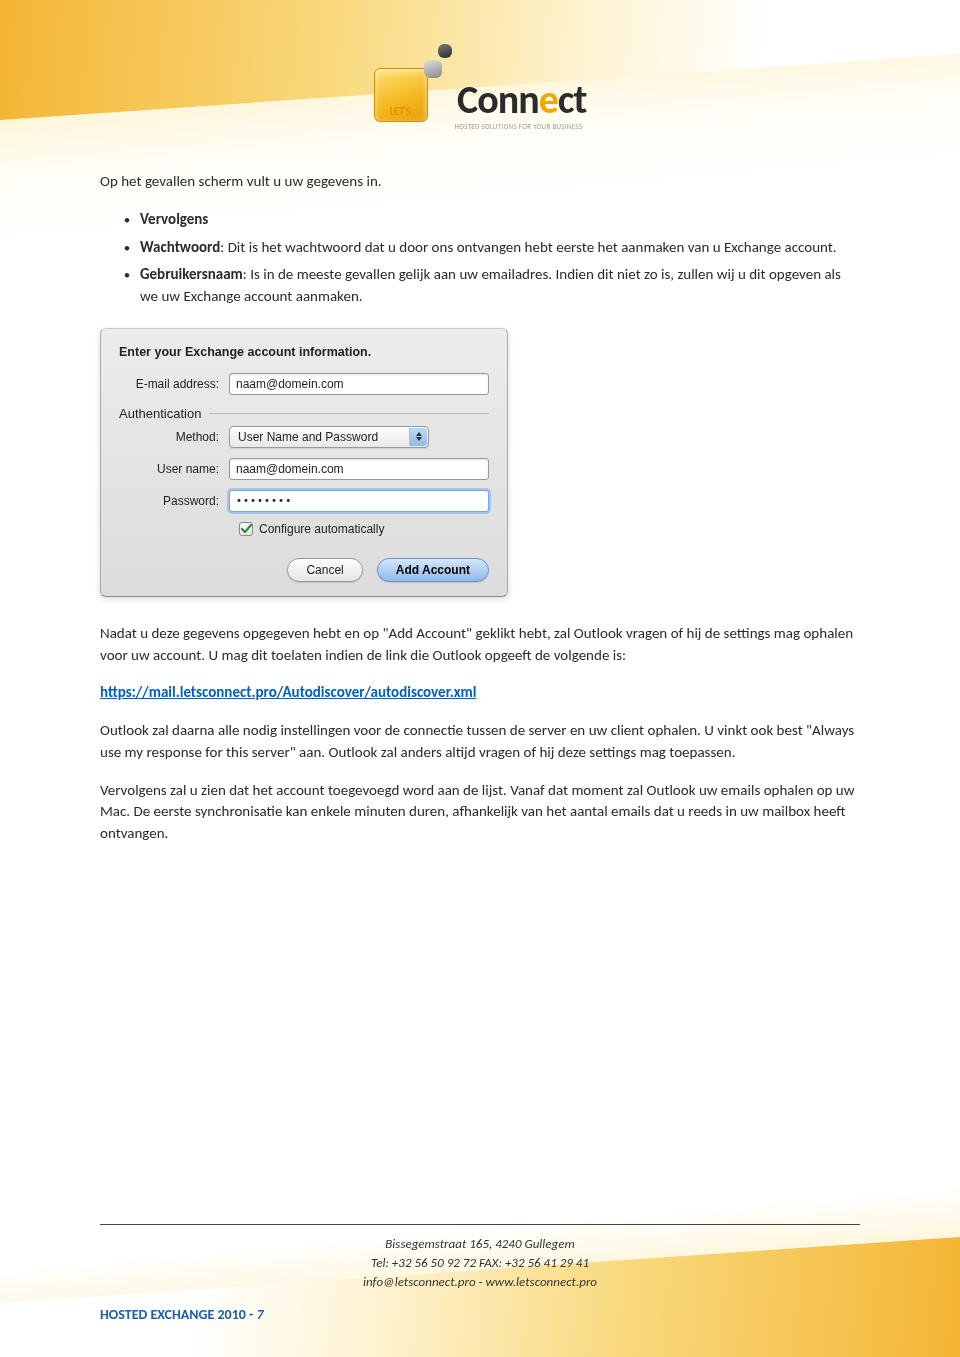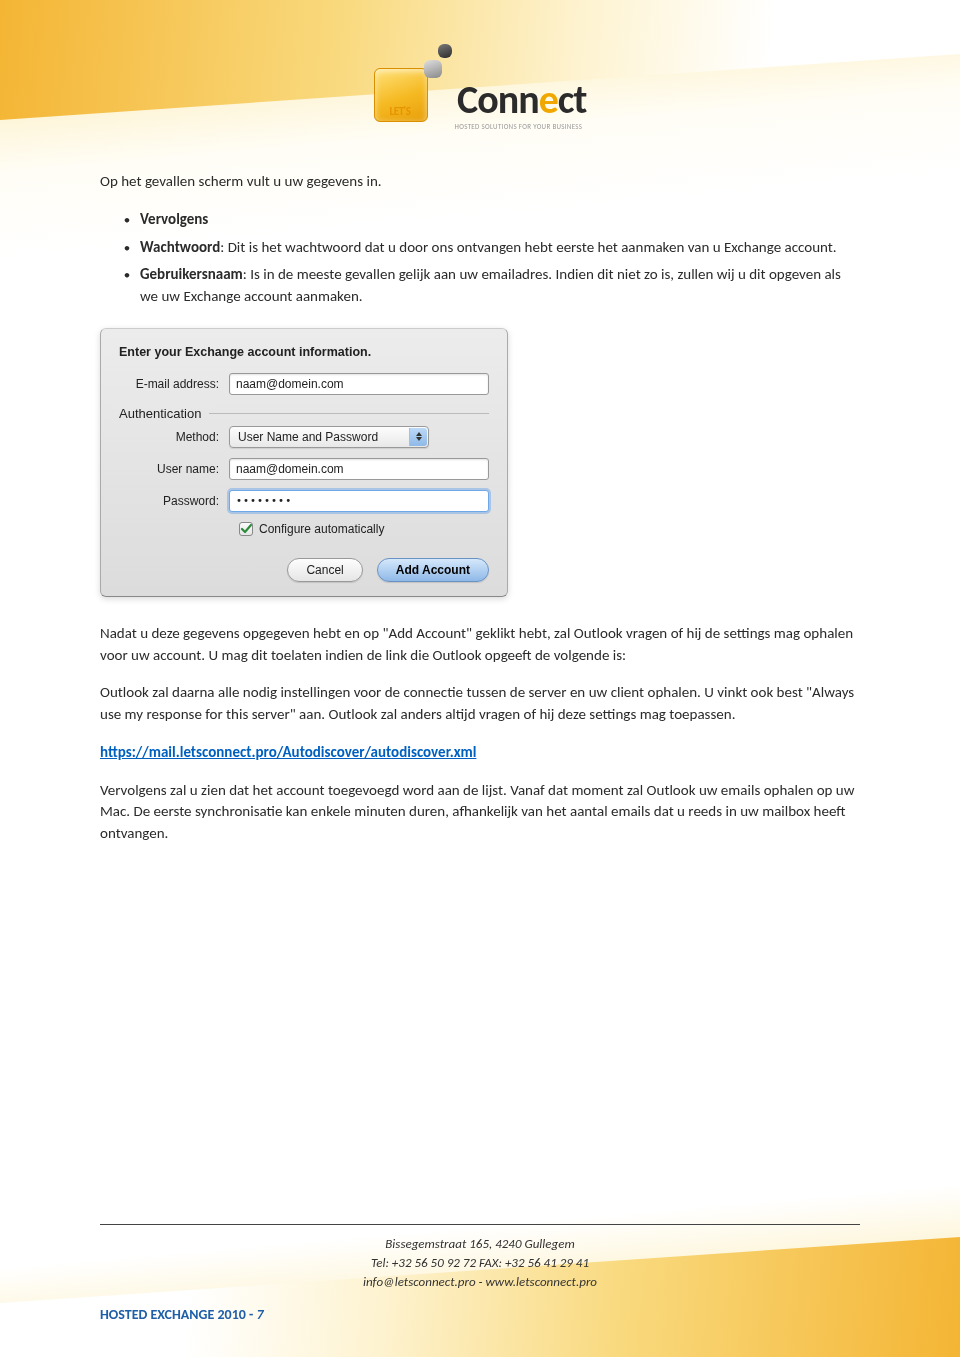--- a/index.html
+++ b/index.html
@@ -312,23 +312,23 @@
           <span>Cancel</span>
         </span>
         <span class="mac-btn primary">
           <span>Add Account</span>
         </span>
       </div>
     </div>
 
     <p>Nadat u deze gegevens opgegeven hebt en op "Add Account" geklikt hebt, zal Outlook vragen of hij de settings mag ophalen voor uw account. U mag dit toelaten indien de link die Outlook opgeeft de volgende is:</p>
 
+    <p><a class="link">https://mail.letsconnect.pro/Autodiscover/autodiscover.xml</a></p>
+
     <p>Outlook zal daarna alle nodig instellingen voor de connectie tussen de server en uw client ophalen. U vinkt ook best "Always use my response for this server" aan. Outlook zal anders altijd vragen of hij deze settings mag toepassen.</p>
-
-    <p><a class="link">https://mail.letsconnect.pro/Autodiscover/autodiscover.xml</a></p>
 
     <p>Vervolgens zal u zien dat het account toegevoegd word aan de lijst. Vanaf dat moment zal Outlook uw emails ophalen op uw Mac. De eerste synchronisatie kan enkele minuten duren, afhankelijk van het aantal emails dat u reeds in uw mailbox heeft ontvangen.</p>
   </div>
 
   <div class="footer">
     <hr class="footer-hr">
     <div class="footer-center">
       <div>Bissegemstraat 165, 4240 Gullegem</div>
       <div>Tel: +32 56 50 92 72  FAX: +32 56 41 29 41</div>
       <div>info@letsconnect.pro - www.letsconnect.pro</div>

